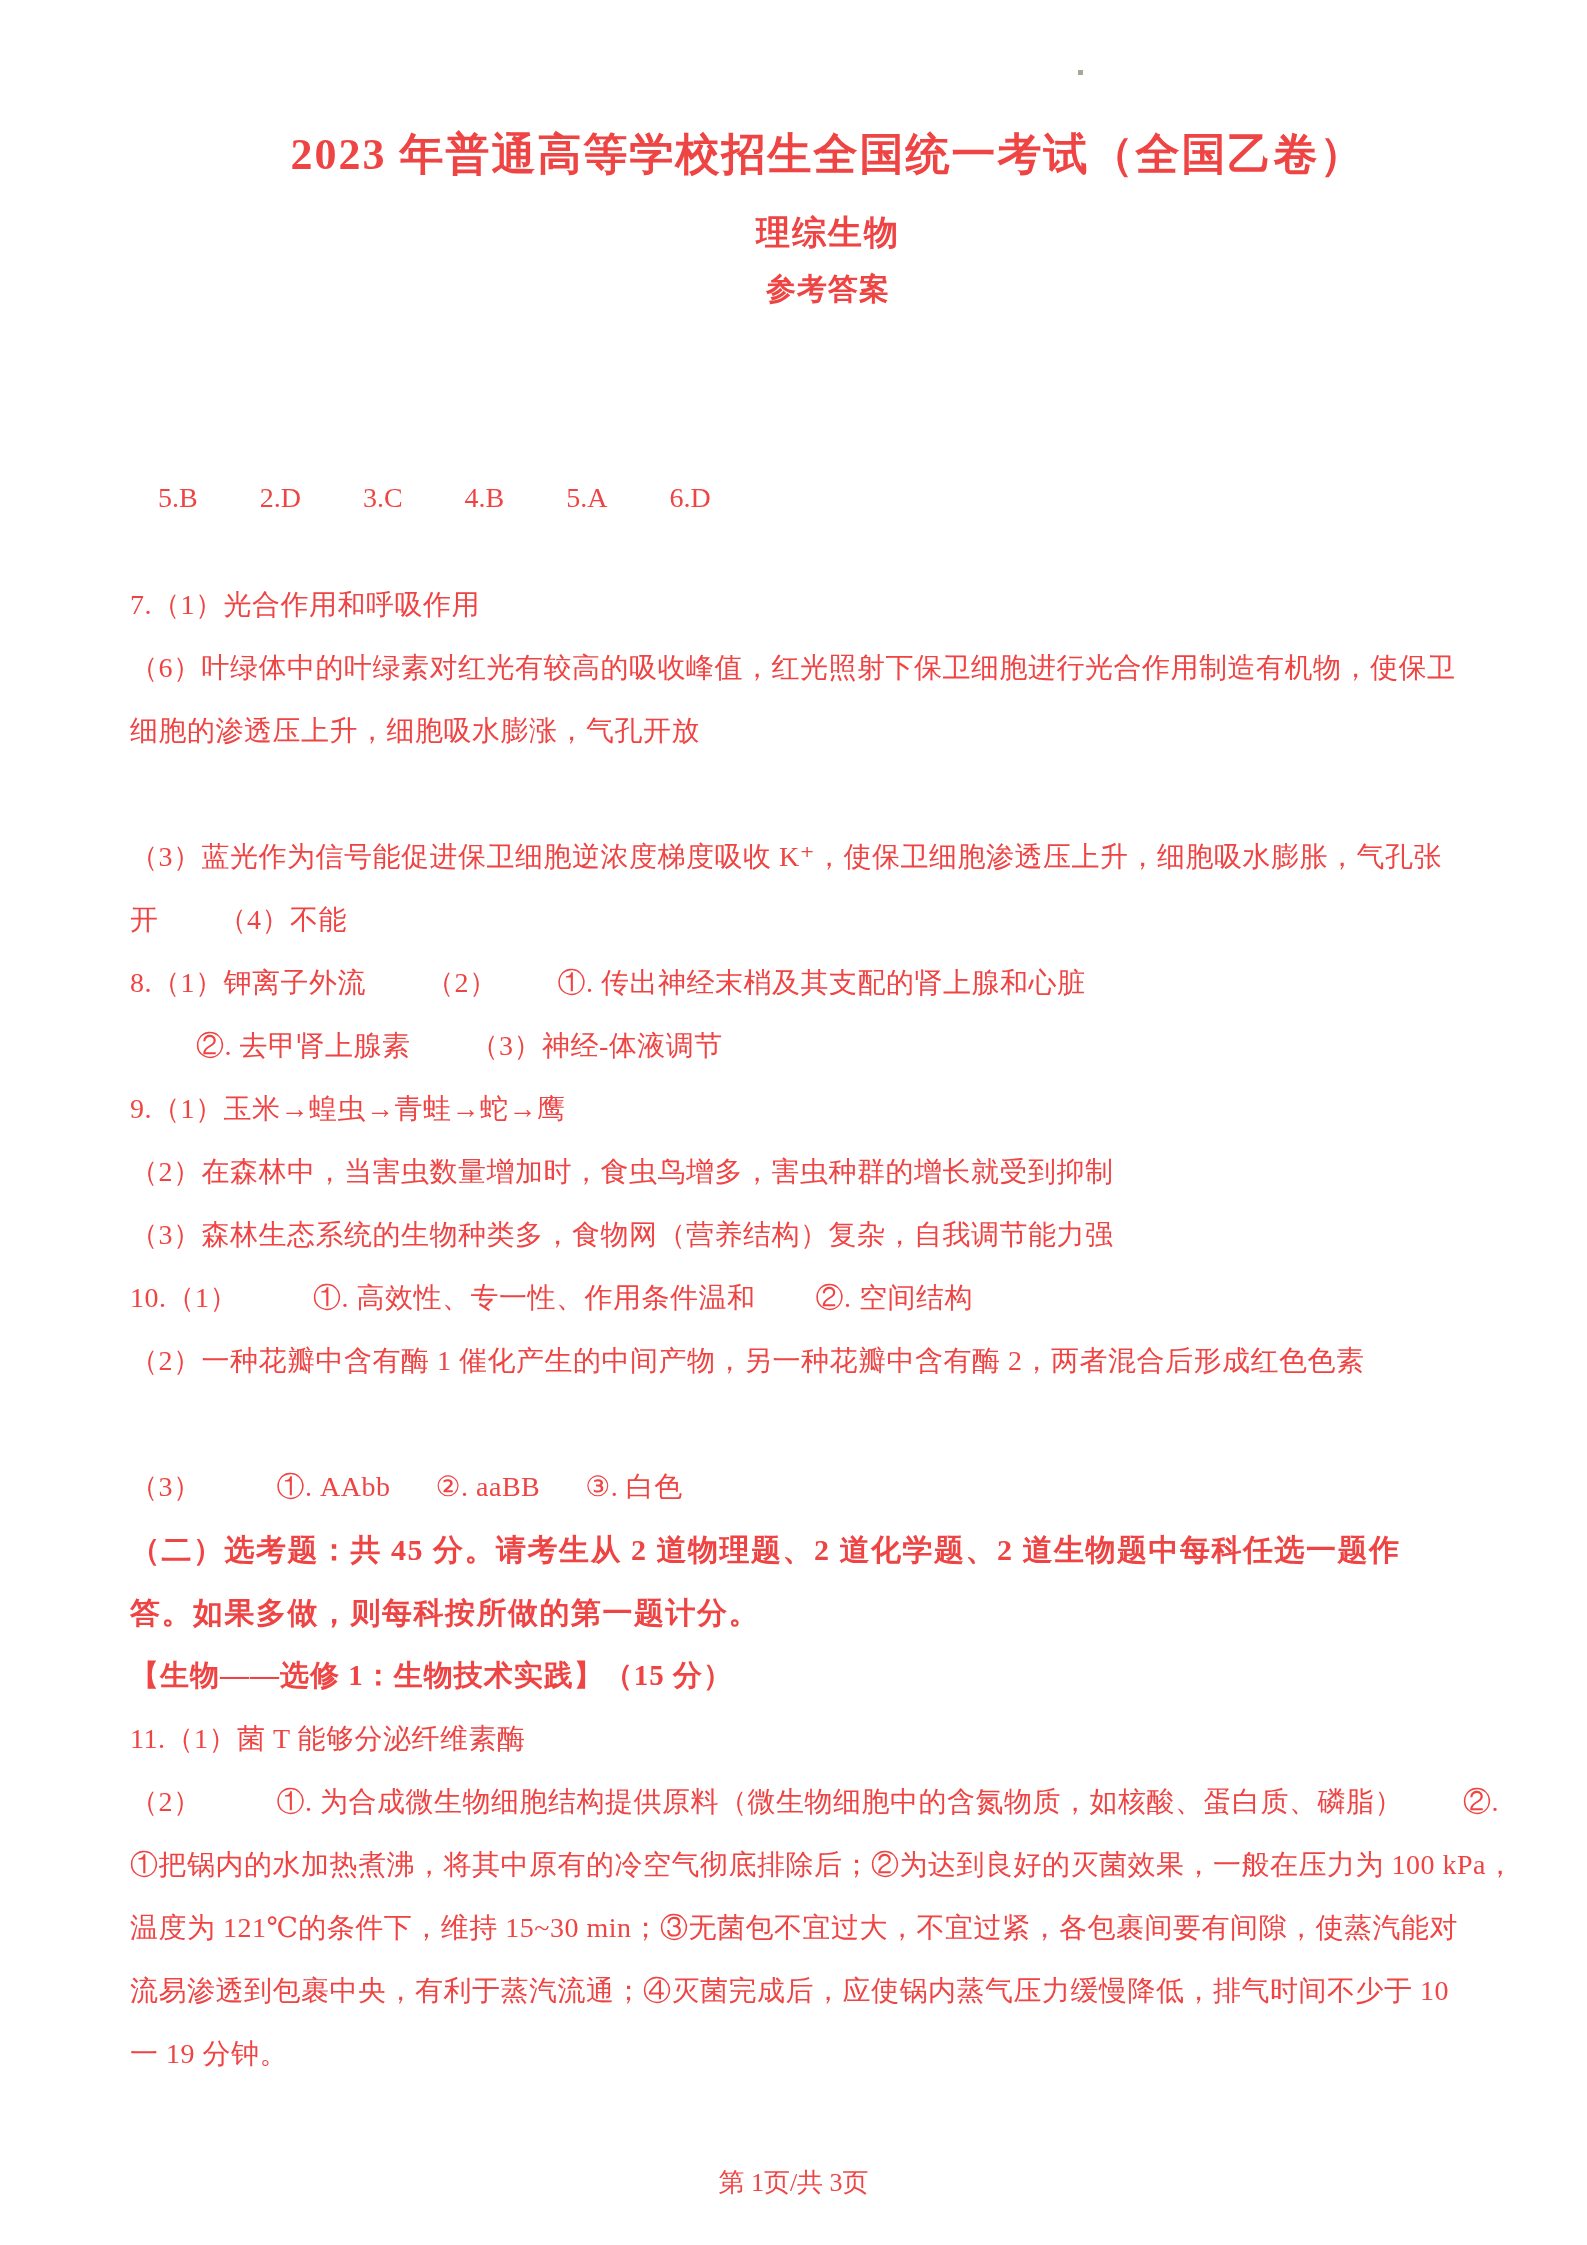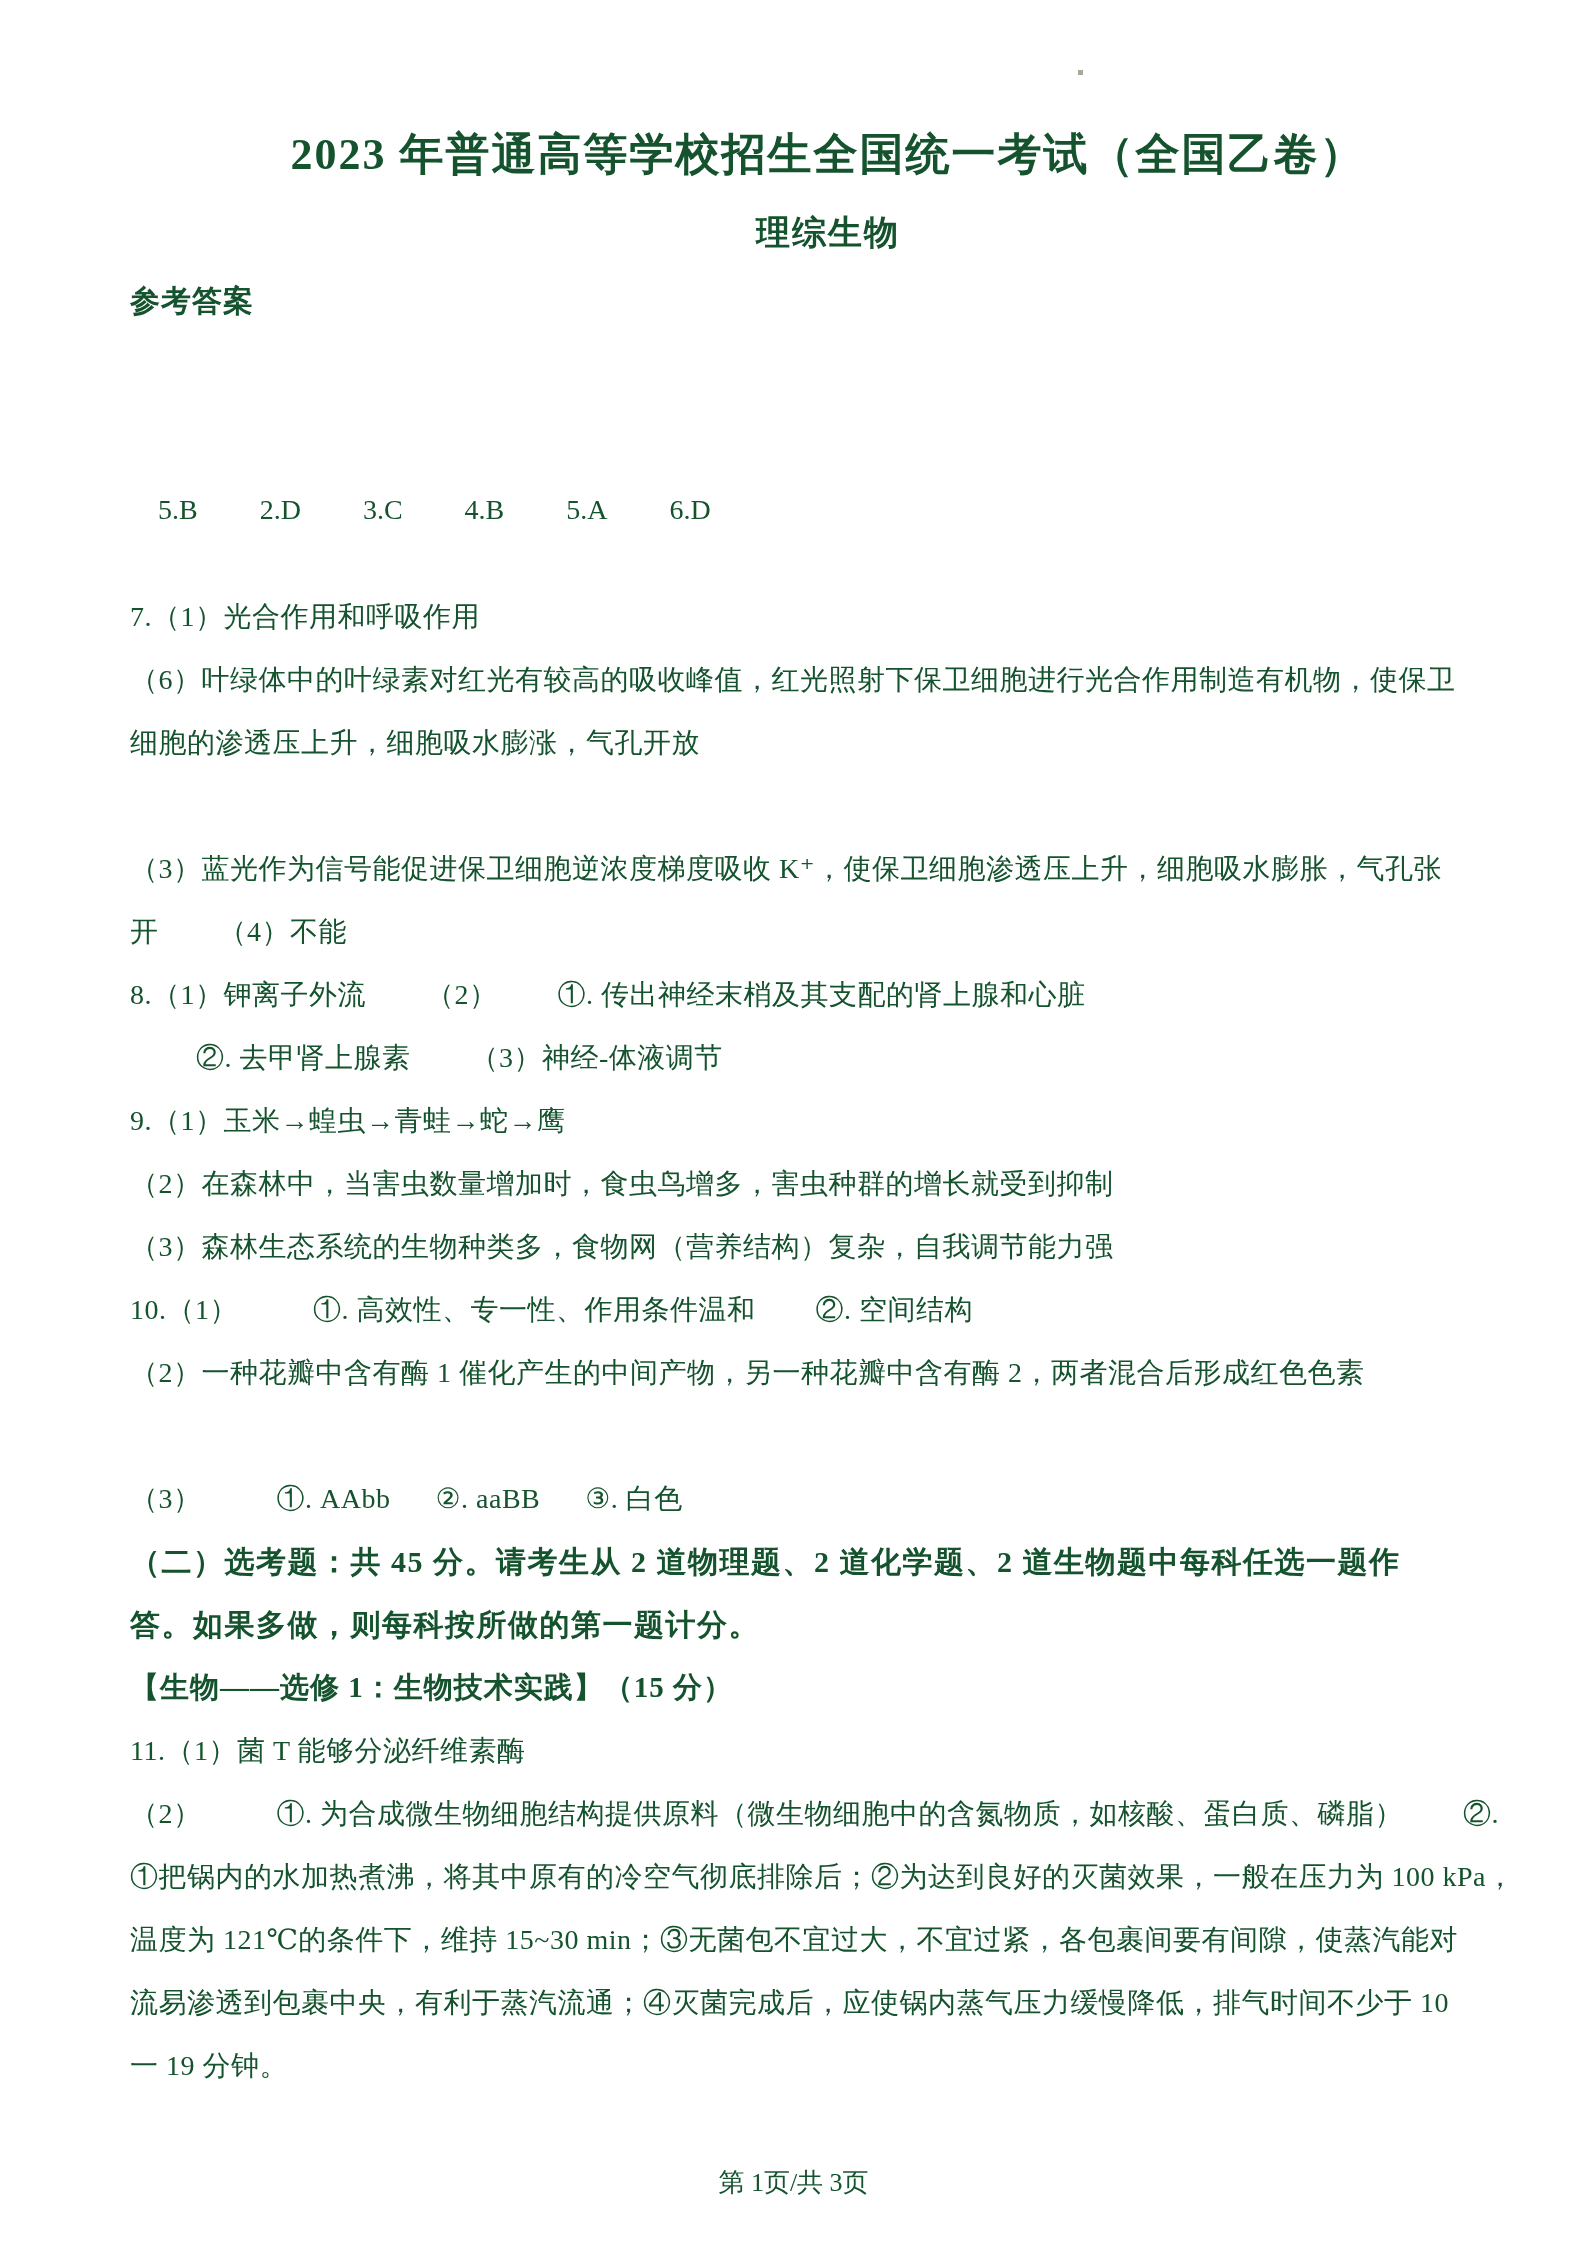--- a/index.html
+++ b/index.html
@@ -5,21 +5,21 @@
   html, body {
     margin: 0;
     padding: 0;
     background: #ffffff;
   }
   .page {
     position: relative;
     width: 1587px;
     height: 2245px;
     background: #ffffff;
-    color: #14532d;
+    color: #ef4444;
     font-family: "Liberation Serif", "DejaVu Serif", serif;
     box-sizing: border-box;
     padding: 128px 61px 0 130px;
     overflow: hidden;
   }
   .stray-dot {
     position: absolute;
     left: 1078px;
     top: 70px;
     width: 5px;
@@ -37,22 +37,22 @@
   }
   .doc-subtitle {
     margin: 30px 0 0 0;
     text-align: center;
     font-size: 34px;
     line-height: 42px;
     font-weight: bold;
     letter-spacing: 2px;
   }
   .doc-section {
-    margin: 28px 0 0 0;
-    text-align: left;
+    margin: 16px 0 0 0;
+    text-align: center;
     font-size: 30px;
     line-height: 38px;
     font-weight: bold;
     letter-spacing: 1px;
   }
   .choices {
     margin-top: 130px;
     font-size: 28px;
     line-height: 40px;
     white-space: pre;

